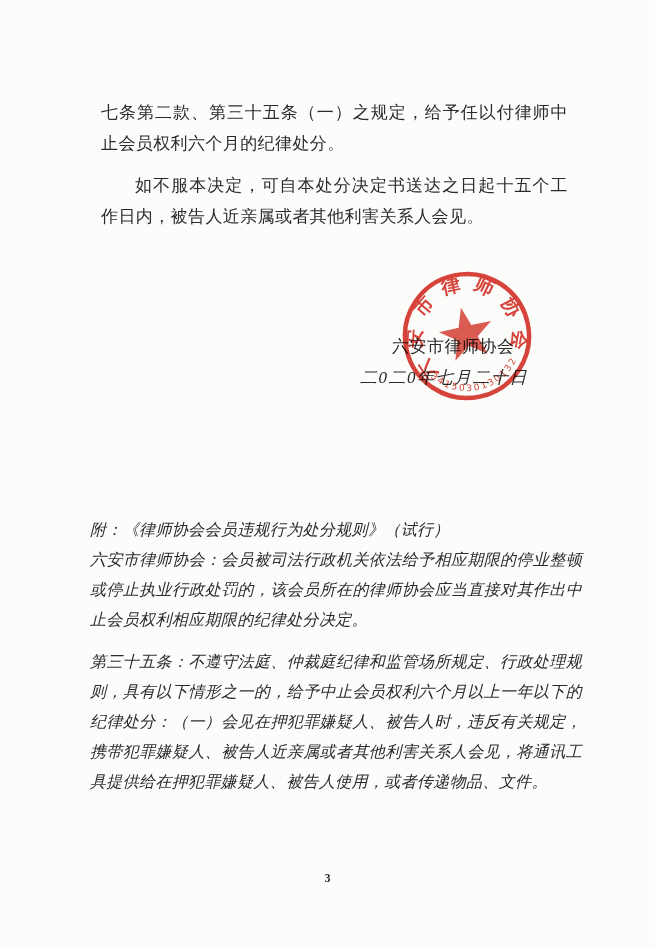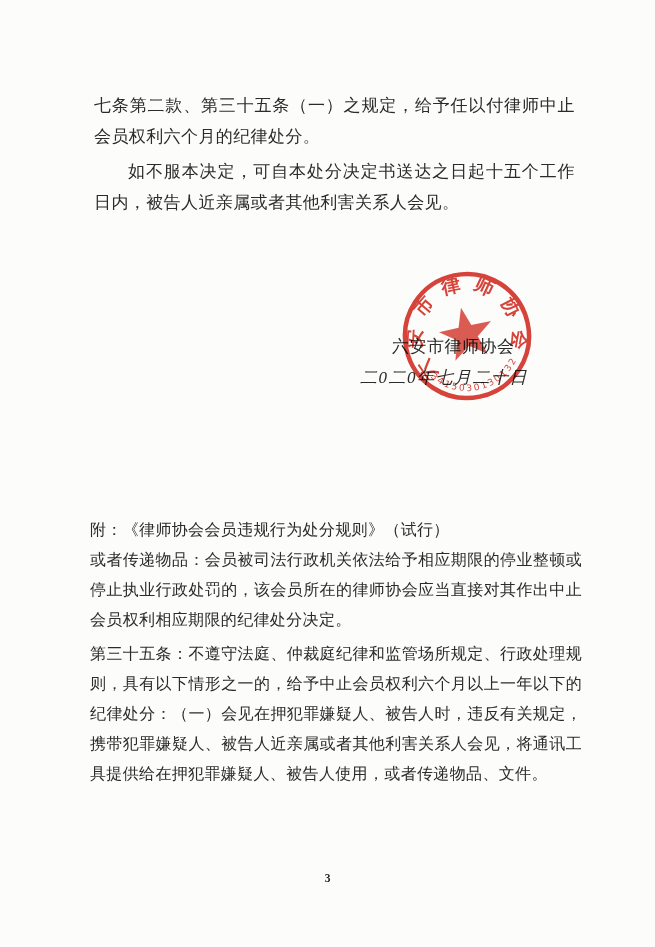--- a/index.html
+++ b/index.html
@@ -21,21 +21,21 @@
   .body-top {
     position: absolute;
     left: 90px;
     top: 86px;
     width: 489px;
     font-size: 17px;
     line-height: 31px;
     letter-spacing: 0.4px;
     text-align: justify;
   }
-  .body-top p { margin: 4px; }
+  .body-top p { margin: 11px; }
   .indent { text-indent: 2em; }
   
   .sig-org {
     position: absolute;
     left: 392px;
     top: 335px;
     font-size: 17px;
     letter-spacing: 0.5px;
     white-space: nowrap;
   }
@@ -75,22 +75,22 @@
   .attach {
     position: absolute;
     left: 90px;
     top: 515px;
     width: 492px;
     font-size: 16px;
     line-height: 30px;
     letter-spacing: 0.35px;
     text-align: justify;
   }
-  .attach p { margin: 0; }
-  .attach p.art35 { margin-top: 4px; }
+  .attach p { margin: 0; font-style: italic; }
+  .attach p.art35 { margin-top: 12px; }
   
   .page-num {
     position: absolute;
     left: 0;
     right: 0;
     top: 872px;
     text-align: center;
     font-size: 11.5px;
     font-weight: bold;
     color: #222;
@@ -120,19 +120,19 @@
         <textPath href="#sealTopArc" startOffset="50%">六安市律师协会</textPath>
       </text>
       <text class="seal-num-text" fill="#d5342a" text-anchor="middle">
         <textPath href="#sealBottomArc" startOffset="50%">3415030130132</textPath>
       </text>
     </svg>
   </div>
 
   <div class="attach">
     <p>附：《律师协会会员违规行为处分规则》（试行）</p>
-    <p>或者传递物品：会员被司法行政机关依法给予相应期限的停业整顿或停止执业行政处罚的，该会员所在的律师协会应当直接对其作出中止会员权利相应期限的纪律处分决定。</p>
+    <p>六安市律师协会：会员被司法行政机关依法给予相应期限的停业整顿或停止执业行政处罚的，该会员所在的律师协会应当直接对其作出中止会员权利相应期限的纪律处分决定。</p>
     <p class="art35">第三十五条：不遵守法庭、仲裁庭纪律和监管场所规定、行政处理规则，具有以下情形之一的，给予中止会员权利六个月以上一年以下的纪律处分：（一）会见在押犯罪嫌疑人、被告人时，违反有关规定，携带犯罪嫌疑人、被告人近亲属或者其他利害关系人会见，将通讯工具提供给在押犯罪嫌疑人、被告人使用，或者传递物品、文件。</p>
   </div>
 
   <div class="page-num">3</div>
 
 </div>
 
 </body></html>

